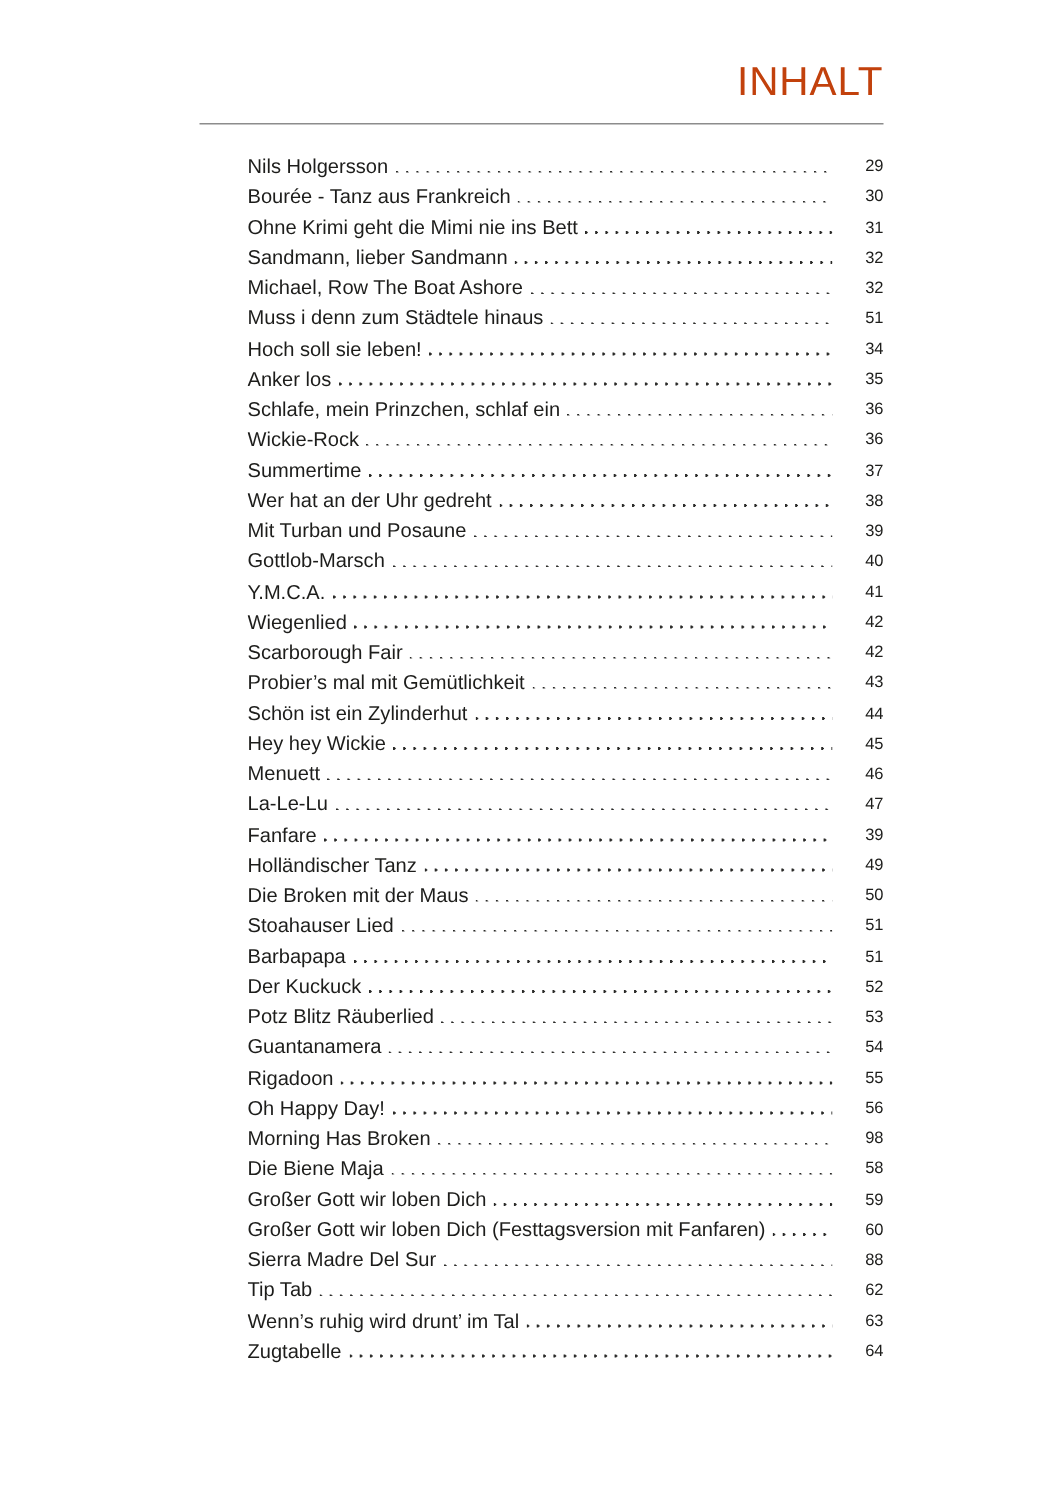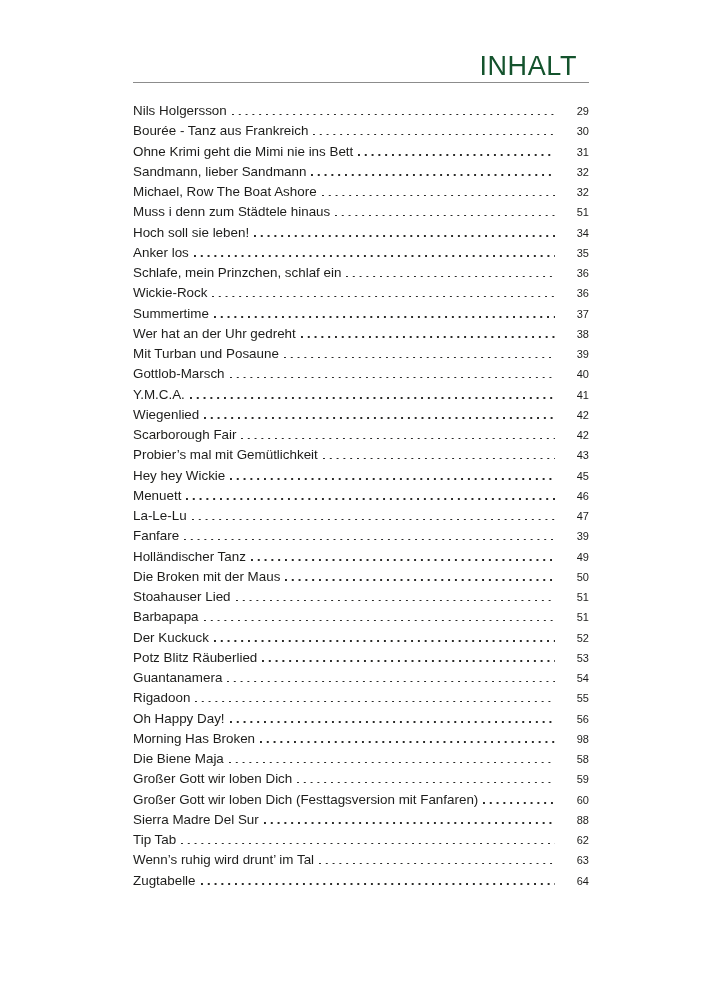--- a/index.html
+++ b/index.html
@@ -18,27 +18,27 @@
     color: #1a1a1a;
     box-sizing: border-box;
   }
   .toc-header {
     position: absolute;
     left: 133px;
     top: 38px;
     width: 456px;
   }
   .toc-title {
-    margin: 12px;
+    margin: 0;
     text-align: right;
     font-family: "Liberation Sans", sans-serif;
     font-weight: 400;
     font-size: 27px;
     letter-spacing: 0.6px;
-    color: #14532d;
+    color: #c2410c;
     line-height: 32px;
   }
   .toc-rule {
     position: absolute;
     left: 133px;
     top: 82px;
     width: 456px;
     height: 1px;
     background: #8c8c8c;
   }
@@ -52,20 +52,21 @@
     list-style: none;
   }
   .toc-entry {
     display: flex;
     align-items: center;
     height: 20.25px;
     line-height: 20.25px;
     font-size: 13.4px;
     color: #1d1d1b;
     white-space: nowrap;
+    margin-left: 32px;
   }
   .entry-title {
     flex: 0 1 auto;
     overflow: hidden;
     padding-right: 5px;
   }
   .entry-leader {
     flex: 1 1 auto;
     position: relative;
     min-width: 10px;
@@ -188,20 +189,25 @@
         <span class="entry-title">Scarborough Fair</span>
         <span class="entry-leader"></span>
         <span class="entry-page">42</span>
       </li>
       <li class="toc-entry">
         <span class="entry-title">Probier’s mal mit Gemütlichkeit</span>
         <span class="entry-leader"></span>
         <span class="entry-page">43</span>
       </li>
       <li class="toc-entry">
+        <span class="entry-title">Schön ist ein Zylinderhut</span>
+        <span class="entry-leader"></span>
+        <span class="entry-page">44</span>
+      </li>
+      <li class="toc-entry">
         <span class="entry-title">Hey hey Wickie</span>
         <span class="entry-leader"></span>
         <span class="entry-page">45</span>
       </li>
       <li class="toc-entry">
         <span class="entry-title">Menuett</span>
         <span class="entry-leader"></span>
         <span class="entry-page">46</span>
       </li>
       <li class="toc-entry">

